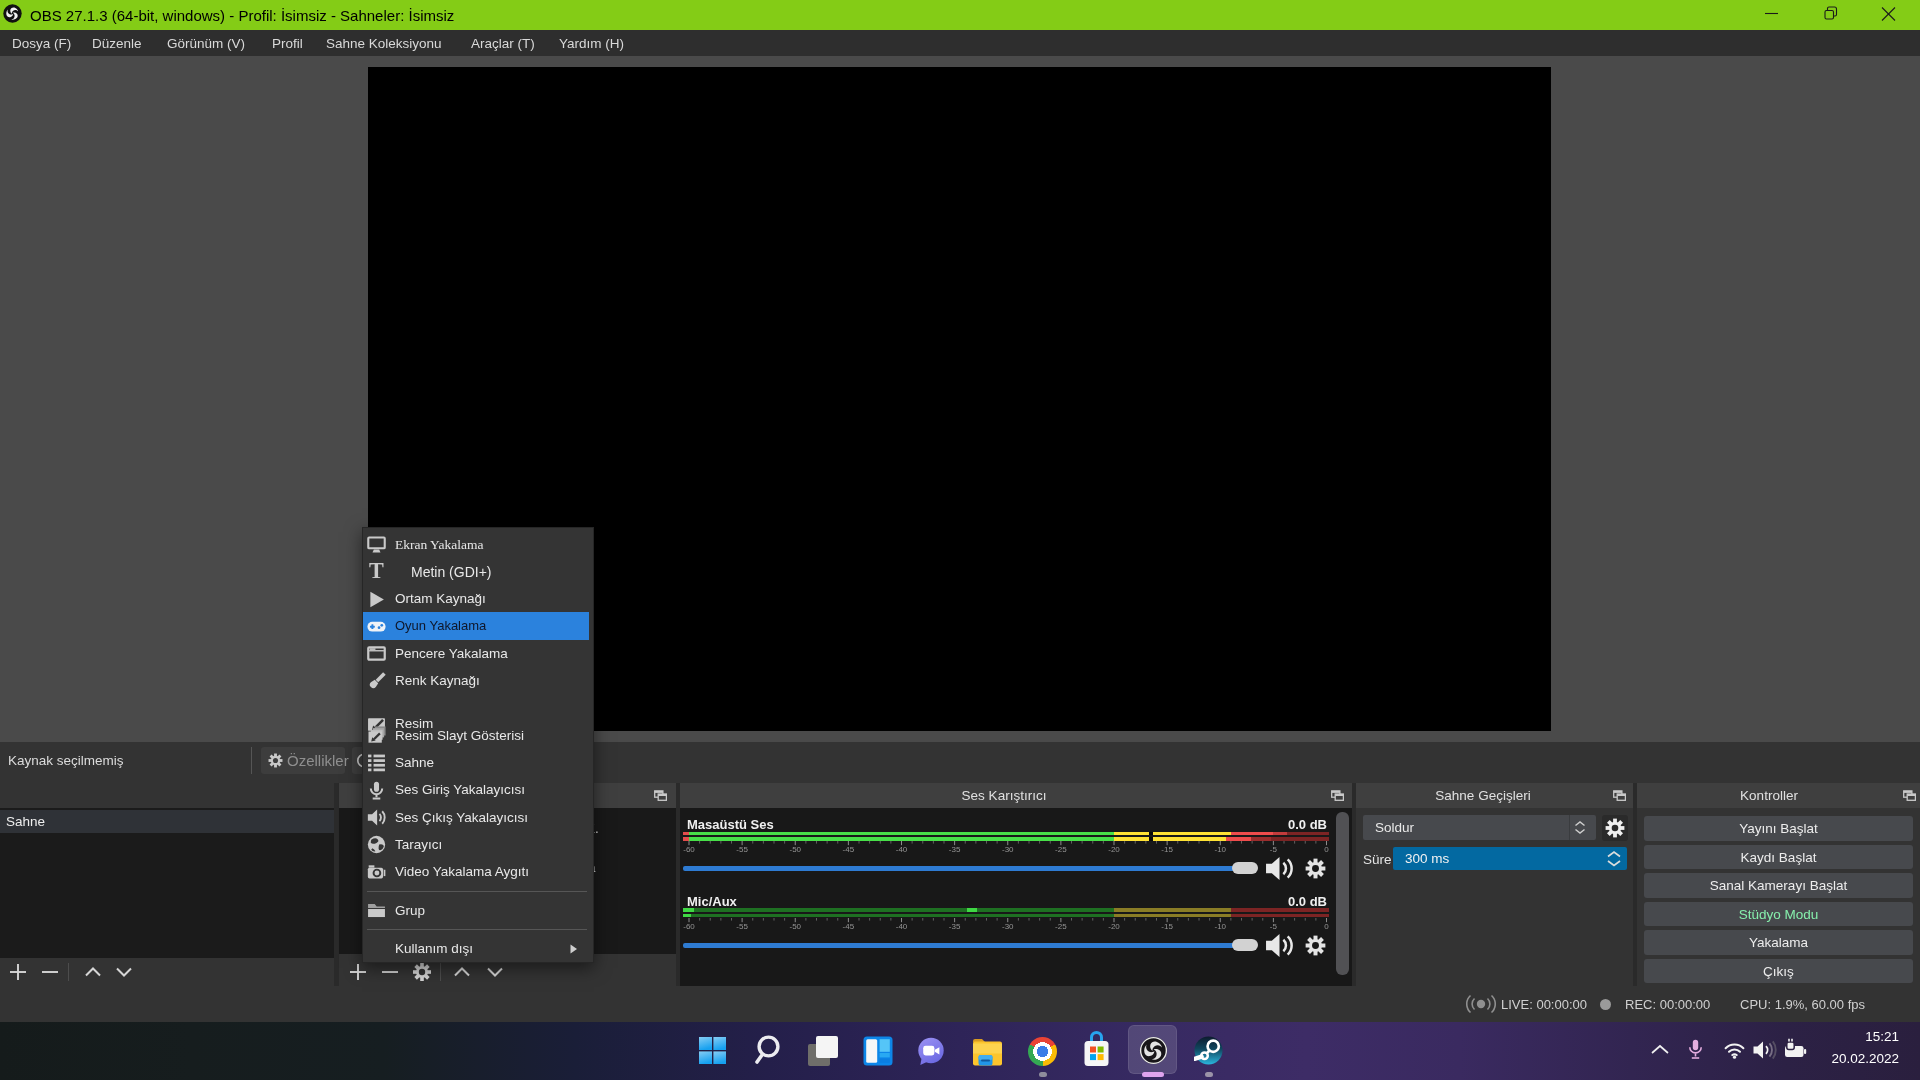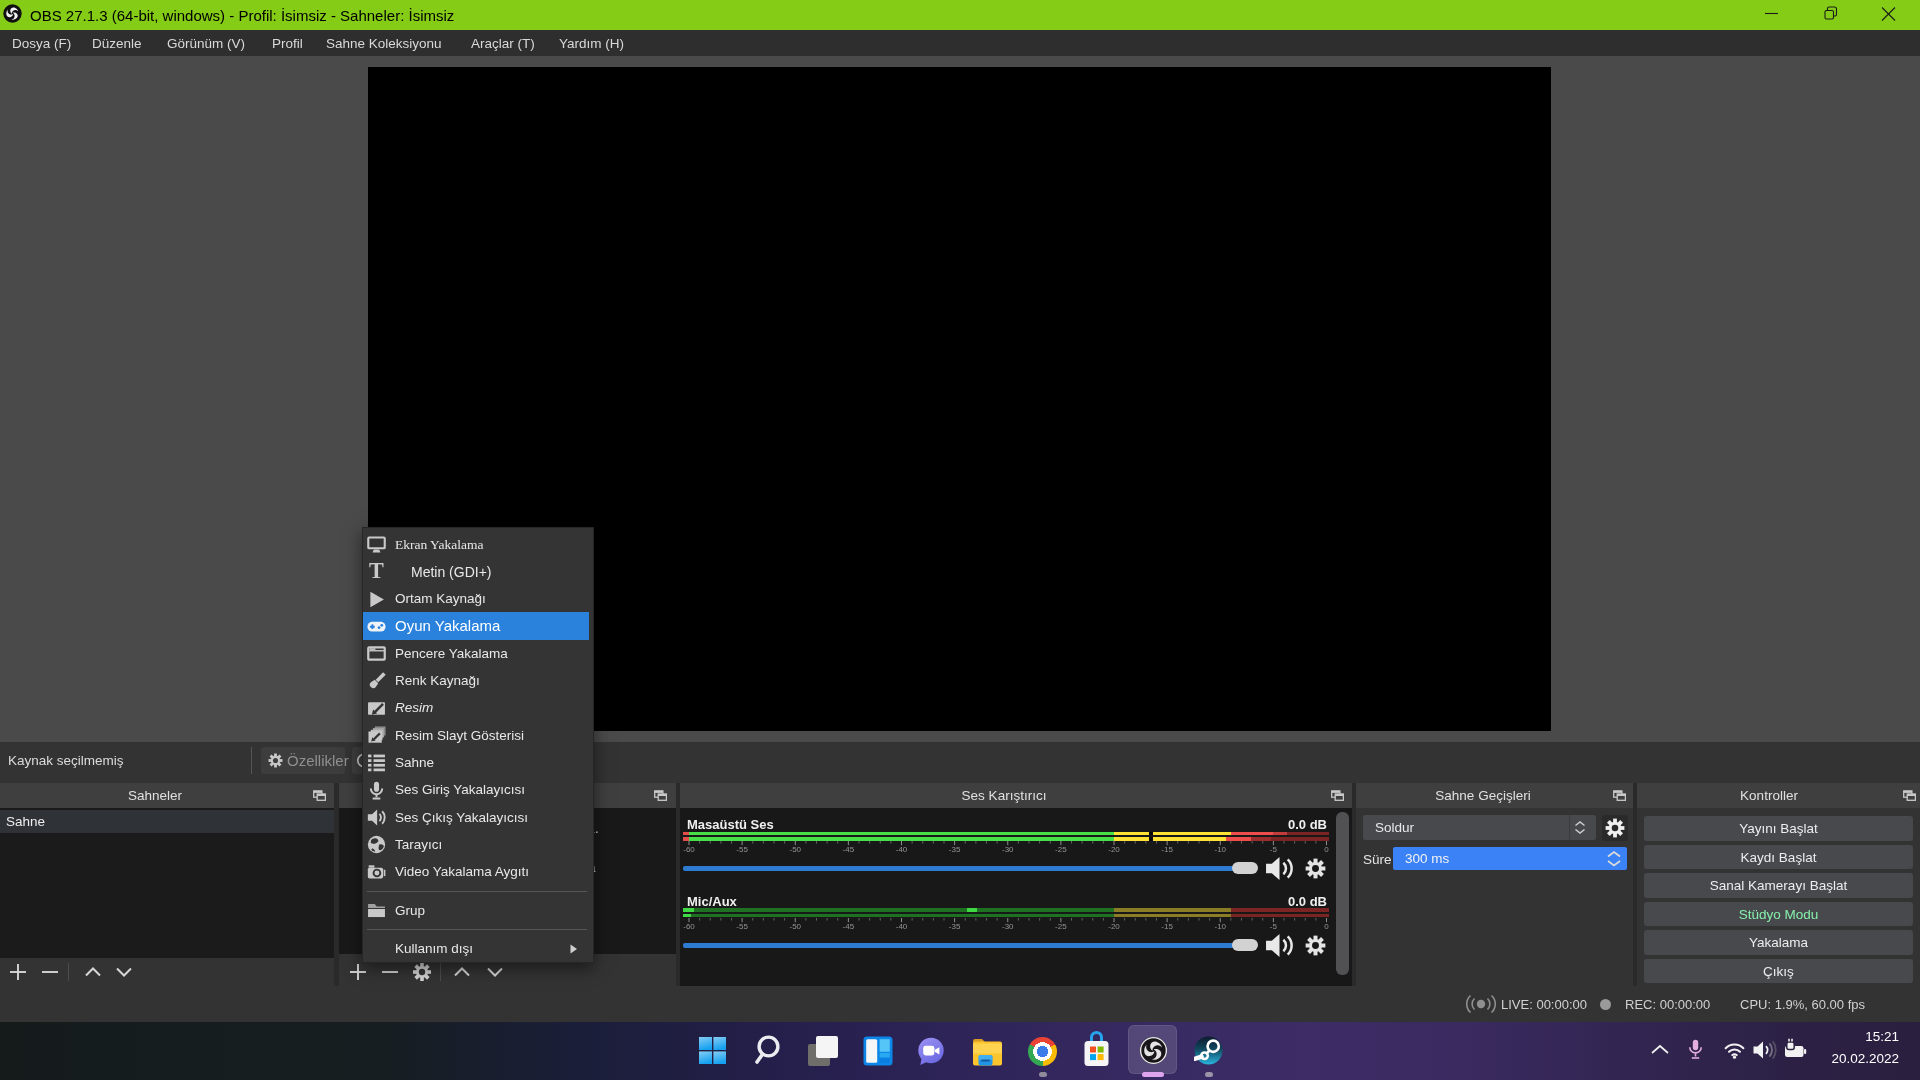--- a/index.html
+++ b/index.html
@@ -78,28 +78,20 @@
     </svg>
     <div class="abs" style="left:26px;top:0;height:27px;line-height:28px;font-size:15px;color:#8f8f8f;">Özellikler</div>
   </div>
   <div class="abs" style="left:352px;top:747px;width:20px;height:27px;background:#3d3d3d;border-radius:3px;">
     <svg class="abs" style="left:4px;top:6px" width="16" height="15" viewBox="0 0 16 15">
       <circle cx="8" cy="7.5" r="6.2" fill="none" stroke="#c9c9c9" stroke-width="1.6"></circle>
     </svg>
   </div>
 
   <div class="panel" style="left:0;width:334px;top:783px;height:203px;">
-    <div class="hdr" style="padding-right:24px">Sahneler
-      <svg class="ficon" style="left:313px" viewBox="0 0 13 11">
-        <rect x="0.7" y="0.9" width="8.2" height="6.3" fill="none" stroke="#c9c9c9" stroke-width="1.3"></rect>
-        <rect x="0.7" y="0.9" width="8.2" height="2.0" fill="#c9c9c9" stroke="none"></rect>
-        <rect x="4.2" y="4.0" width="8.2" height="6.3" fill="#3f3f3f" stroke="#c9c9c9" stroke-width="1.3"></rect>
-        <rect x="4.2" y="4.0" width="8.2" height="2.0" fill="#c9c9c9" stroke="none"></rect>
-      </svg>
-    </div>
     <div class="list" style="top:25px;height:150px;background:#1b1b1b;">
       <div class="abs" style="left:0;top:1.5px;width:334px;height:23px;background:#2f3237;color:#eee;font-size:13.5px;line-height:23px;"><span style="margin-left:6px">Sahne</span></div>
     </div>
 
     <svg class="abs" style="left:9px;top:962px;position:fixed" width="140" height="18" viewBox="0 0 140 18"></svg>
   </div>
   <div class="abs" id="sahneler-tools" style="left:0;top:958px;width:334px;height:28px;">
     <svg class="abs" style="left:9px;top:5px" width="130" height="18" viewBox="0 0 130 18">
       <g stroke="#d6d6d6" stroke-width="1.9" fill="none">
         <line x1="9" y1="1" x2="9" y2="17"></line>
@@ -375,21 +367,21 @@
 <g fill="#f0f0f0">
           <circle r="6.2"></circle>
           <rect x="-1.9" y="-9.4" width="3.8" height="18.8"></rect>
 <rect x="-1.9" y="-9.4" width="3.8" height="18.8" transform="rotate(45)"></rect>
 <rect x="-1.9" y="-9.4" width="3.8" height="18.8" transform="rotate(90)"></rect>
 <rect x="-1.9" y="-9.4" width="3.8" height="18.8" transform="rotate(135)"></rect>
         </g>
 <circle r="3.3" fill="#2a2a2a"></circle>
       </svg>
       <div class="abs" style="left:7px;top:65px;height:22px;line-height:23px;font-size:13.5px;color:#e4e4e4;">Süre</div>
-<div class="abs" style="left:37px;top:64px;width:234px;height:23px;background:#3b82f6;border-radius:2px;">
+<div class="abs" style="left:37px;top:64px;width:234px;height:23px;background:#0369a1;border-radius:2px;">
         <div class="abs" style="left:12px;top:0;height:23px;line-height:24px;font-size:13.5px;color:#f2f2f2;">300 ms</div>
         <svg class="abs" style="left:212px;top:2.5px" width="18" height="18" viewBox="0 0 18 18">
 <path d="M3,6.5 l6,-4.5 l6,4.5" fill="none" stroke="#dcdcdc" stroke-width="1.7"></path>
 <path d="M3,11 l6,4.5 l6,-4.5" fill="none" stroke="#dcdcdc" stroke-width="1.7"></path>
         </svg>
       </div>
 </div>
 
   <div class="abs" style="left:1637px;top:783px;width:283px;height:203px;">
 <div class="hdr" style="padding-right:19px;">Kontroller</div>
@@ -570,40 +562,40 @@
         <div class="abs" style="left:32px;top:0;height:27.3px;line-height:28.3px;font-size:13.5px;color:#e8e8e8;white-space:nowrap;">Ortam Kaynağı</div>
       </div>
 <div class="abs" style="left:0;top:84.4px;width:226px;height:27.3px;background:#2b82dd;">
         <svg class="abs" style="left:4px;top:4.6px" width="19" height="19" viewBox="0 0 18 18">
           <rect x="0.4" y="4.6" width="17.2" height="9.2" rx="4.6" fill="#f0f3f7"></rect>
           <rect x="2.8" y="8.2" width="4.6" height="1.9" rx="0.4" fill="#2b82dd"></rect>
           <rect x="4.15" y="6.85" width="1.9" height="4.6" rx="0.4" fill="#2b82dd"></rect>
           <circle cx="11.4" cy="10.1" r="1.3" fill="#2b82dd"></circle>
           <circle cx="14" cy="7.9" r="1.3" fill="#2b82dd"></circle>
         </svg>
-        <div class="abs" style="left:32px;top:0;height:22px;line-height:28.3px;font-size:15px;color:#ffffff;white-space:nowrap;">Oyun Yakalama</div>
+        <div class="abs" style="left:32px;top:0;height:22px;line-height:28.3px;font-size:13px;color:#0f172a;white-space:nowrap;">Oyun Yakalama</div>
       </div>
 <div class="abs" style="left:0;top:111.7px;width:226px;height:27.3px;">
         <svg class="abs" style="left:4px;top:4.6px" width="19" height="19" viewBox="0 0 18 18">
           <rect x="1.2" y="3.2" width="15.6" height="11.6" rx="0.8" fill="none" stroke="#c9c9c9" stroke-width="2.1"></rect>
           <line x1="2" y1="6.4" x2="16" y2="6.4" stroke="#c9c9c9" stroke-width="1.3"></line>
           <rect x="2.6" y="4.1" width="5.4" height="1.5" fill="#c9c9c9"></rect>
         </svg>
         <div class="abs" style="left:32px;top:0;height:27.3px;line-height:28.3px;font-size:13.5px;color:#e8e8e8;white-space:nowrap;">Pencere Yakalama</div>
       </div>
 <div class="abs" style="left:0;top:139.0px;width:226px;height:27.3px;">
         <svg class="abs" style="left:4px;top:4.6px" width="19" height="19" viewBox="0 0 18 18">
           <g transform="rotate(45 9 9)" fill="#c9c9c9">
             <rect x="7.3" y="-1.6" width="3.4" height="10"></rect>
             <path d="M6.7,9 h4.6 l1,4.2 a3.3,3.3 0 0 1 -6.6,0 z"></path>
           </g>
         </svg>
         <div class="abs" style="left:32px;top:0;height:27.3px;line-height:28.3px;font-size:13.5px;color:#e8e8e8;white-space:nowrap;">Renk Kaynağı</div>
       </div>
-<div class="abs" style="left:0;top:166px;width:226px;height:27.3px;font-style:italic;">
+<div class="abs" style="left:0;top:182px;width:226px;height:27.3px;">
         <svg class="abs" style="left:4px;top:4.6px" width="19" height="19" viewBox="0 0 18 18">
           <rect x="1" y="3" width="16" height="12" rx="0.8" fill="#c9c9c9"></rect>
           <line x1="15.2" y1="4.6" x2="7.2" y2="12.6" stroke="#343434" stroke-width="2.4"></line>
           <path d="M4.6,15 l5,-1.2 -3.8,-3.8 z" fill="#343434"></path>
         </svg>
         <div class="abs" style="left:32px;top:0;height:27.3px;line-height:28.3px;font-size:13.5px;color:#e8e8e8;white-space:nowrap;">Resim</div>
       </div>
 <div class="abs" style="left:0;top:193.6px;width:226px;height:27.3px;">
         <svg class="abs" style="left:4px;top:4.6px" width="19" height="19" viewBox="0 0 18 18">
           <rect x="7.4" y="0.4" width="10.2" height="8.6" fill="#8a8a8a"></rect>

